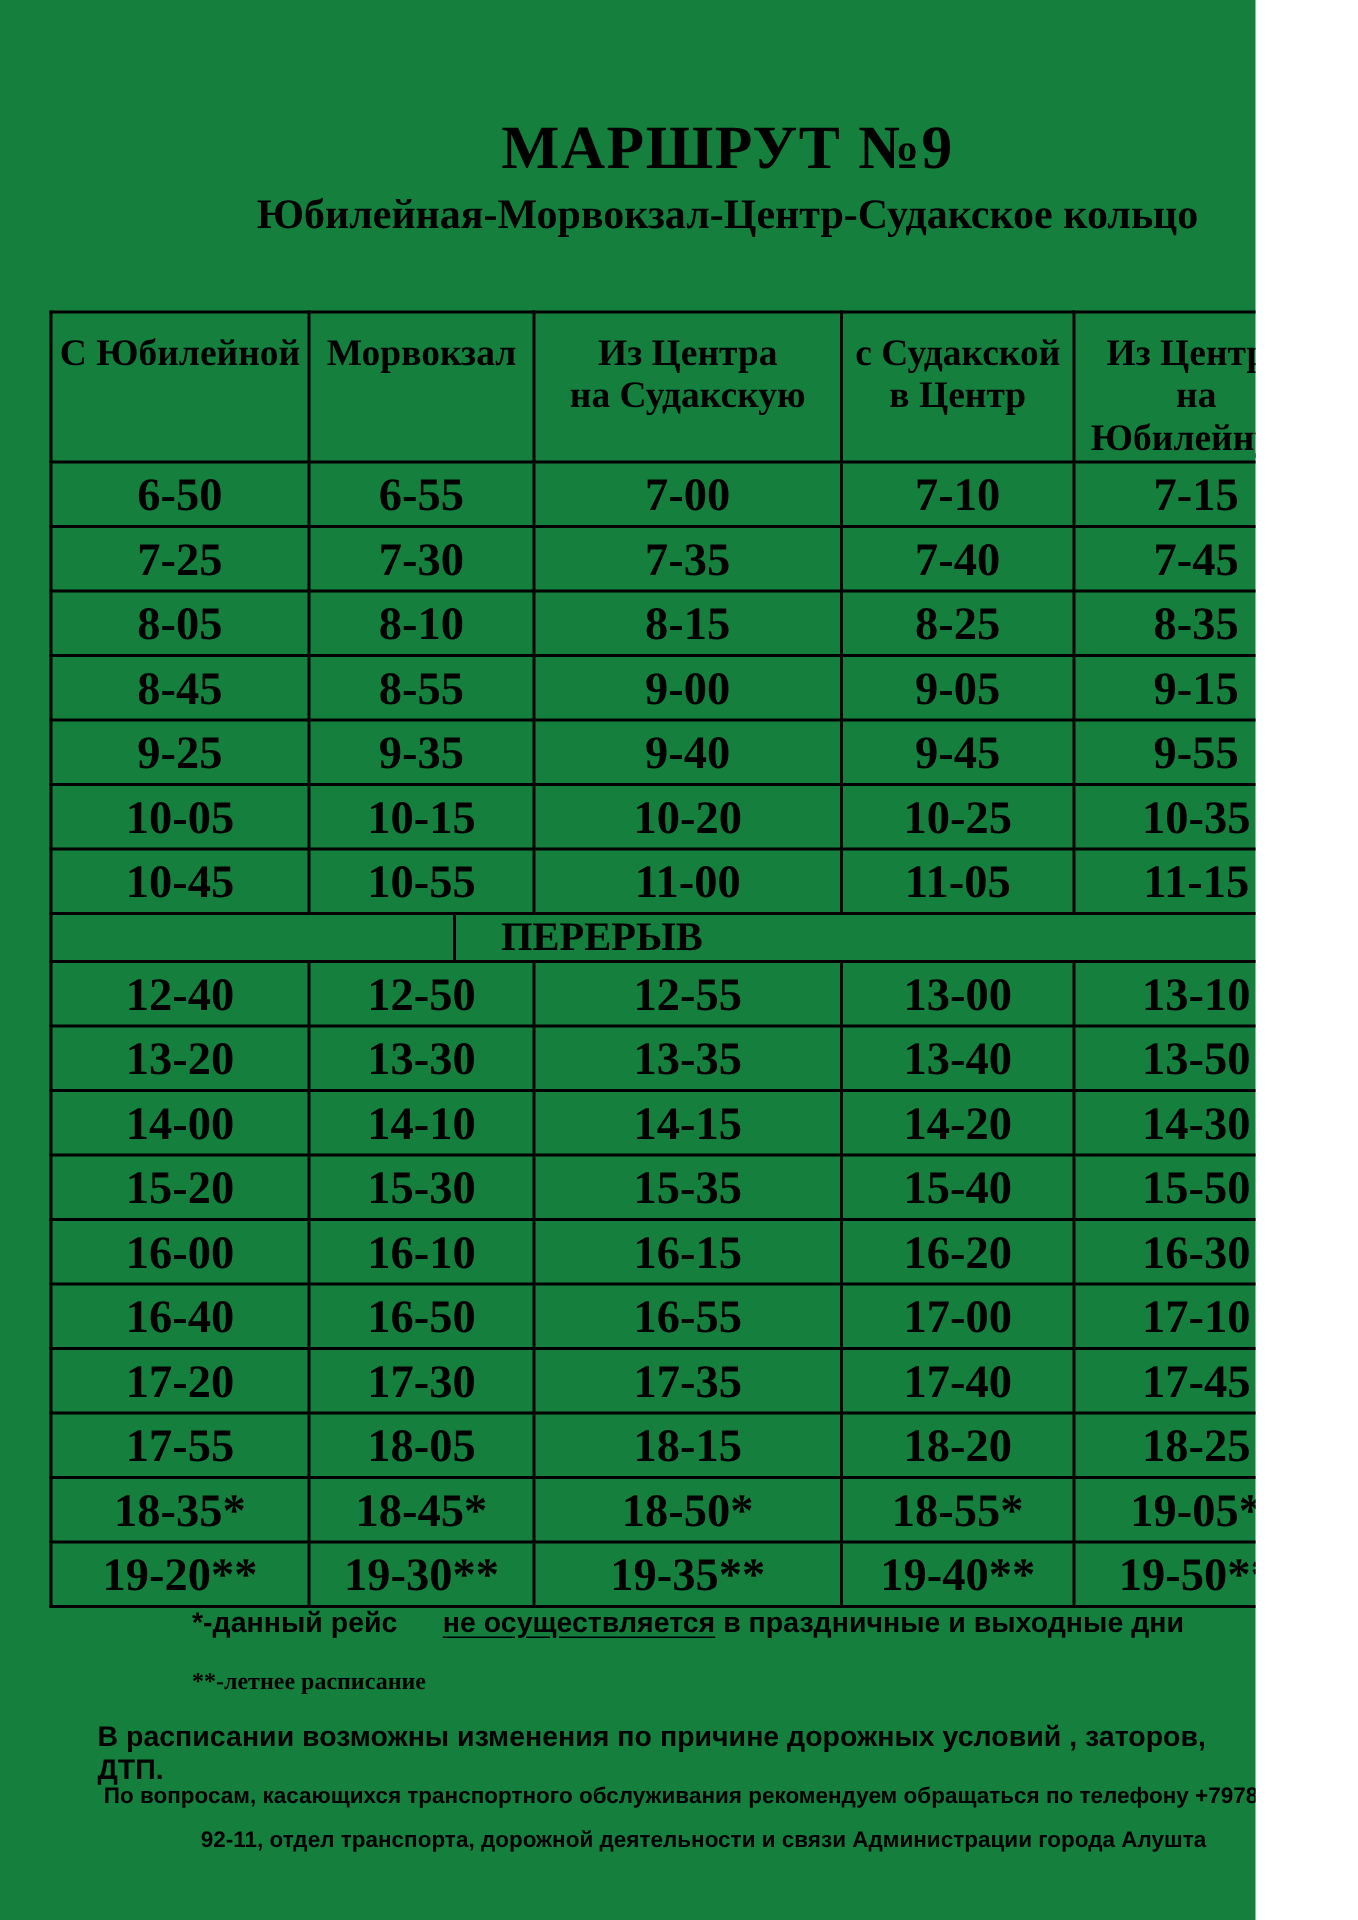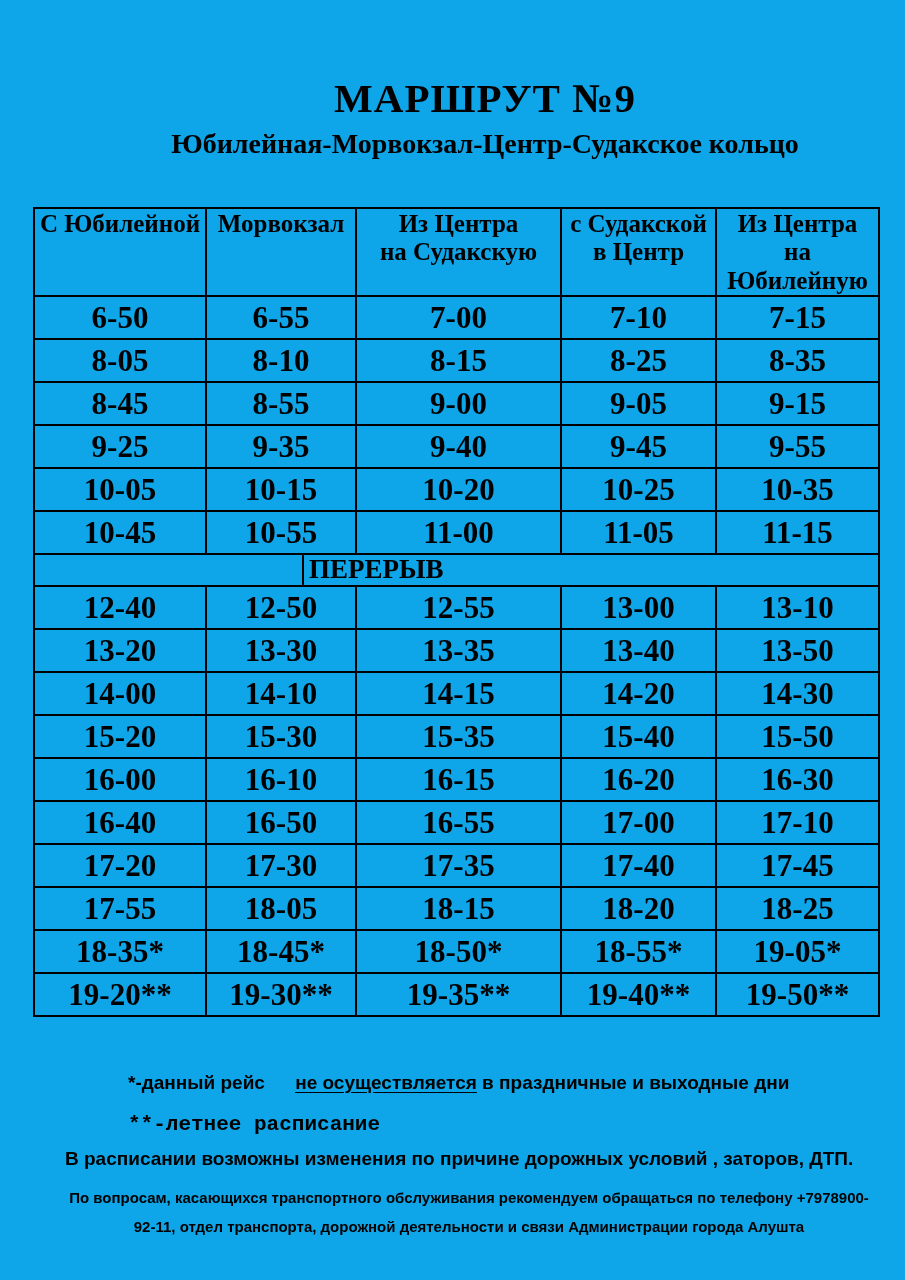--- a/index.html
+++ b/index.html
@@ -1,21 +1,21 @@
 <!DOCTYPE html>
 <html><head>
 <meta charset="utf-8">
 <style>
   * { box-sizing: border-box; }
   html, body { margin: 0; padding: 0; background: #ffffff; }
   .page {
     position: relative;
-    width: 905px;
+    width: 837px;
     height: 1280px;
-    background: #0ea5e9;
+    background: #15803d;
     color: #000000;
     overflow: hidden;
     font-family: "Liberation Serif", "DejaVu Serif", serif;
   }
   .route-title {
     position: absolute;
     top: 74px;
     left: 65px;
     width: 840px;
     margin: 0;
@@ -50,35 +50,36 @@
     font-weight: bold;
     text-align: center;
     padding: 0;
     font-family: "Liberation Serif", "DejaVu Serif", serif;
   }
   table.timetable thead th {
     height: 58px;
     vertical-align: top;
     font-size: 25px;
     line-height: 1.13;
-    padding-top: 1px;
+    padding-top: 13px;
   }
   table.timetable td.time-cell {
     height: 43px;
     font-size: 31px;
     line-height: 1;
     vertical-align: middle;
   }
   tr.break-row td {
     position: relative;
     height: 32px;
     text-align: left;
     font-size: 27px;
     line-height: 1;
     vertical-align: middle;
+    padding-left: 25px;
   }
   tr.break-row td .break-label { margin-left: 274px; }
   tr.break-row td::before {
     content: "";
     position: absolute;
     left: 267px;
     top: 0;
     bottom: 0;
     width: 2px;
     background: #000000;
@@ -89,23 +90,23 @@
     top: 1072px;
     font-family: "Liberation Sans", "DejaVu Sans", sans-serif;
     font-weight: bold;
     font-size: 19px;
   }
   .footnote-1 .u { text-decoration: underline; text-underline-offset: 3px; margin-left: 25px; }
   .footnote-2 {
     position: absolute;
     left: 128px;
     top: 1113px;
-    font-family: Liberation Mono, monospace;
-    font-weight: bold;
-    font-size: 21px;
+    font-family: Liberation Serif, serif;
+    font-weight: bold;
+    font-size: 16px;
   }
   .footnote-3 {
     position: absolute;
     left: 65px;
     top: 1148px;
     font-family: "Liberation Sans", "DejaVu Sans", sans-serif;
     font-weight: bold;
     font-size: 19px;
   }
   .footnote-4 {
@@ -161,20 +162,27 @@
     </thead>
     <tbody id="body-rows">
         <tr>
           <td class="time-cell">6-50</td>
           <td class="time-cell">6-55</td>
           <td class="time-cell">7-00</td>
           <td class="time-cell">7-10</td>
           <td class="time-cell">7-15</td>
         </tr>
         <tr>
+          <td class="time-cell">7-25</td>
+          <td class="time-cell">7-30</td>
+          <td class="time-cell">7-35</td>
+          <td class="time-cell">7-40</td>
+          <td class="time-cell">7-45</td>
+        </tr>
+        <tr>
           <td class="time-cell">8-05</td>
           <td class="time-cell">8-10</td>
           <td class="time-cell">8-15</td>
           <td class="time-cell">8-25</td>
           <td class="time-cell">8-35</td>
         </tr>
         <tr>
           <td class="time-cell">8-45</td>
           <td class="time-cell">8-55</td>
           <td class="time-cell">9-00</td>

